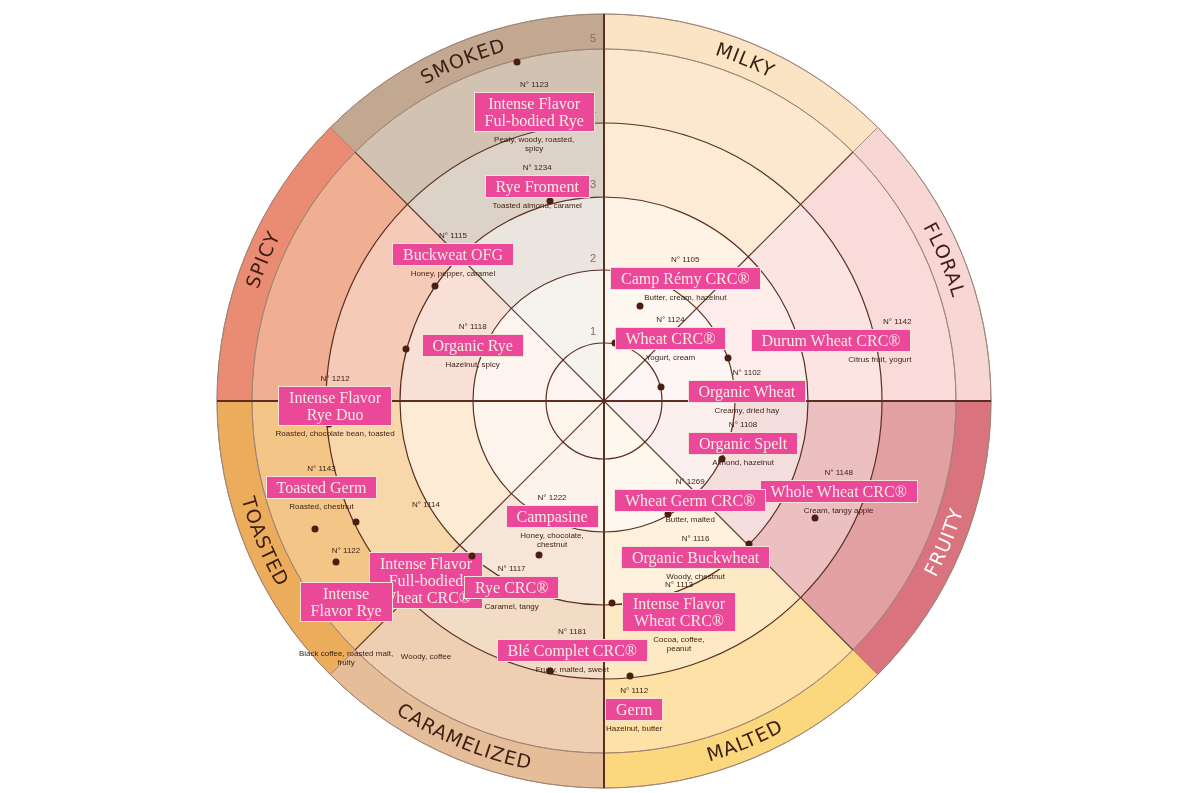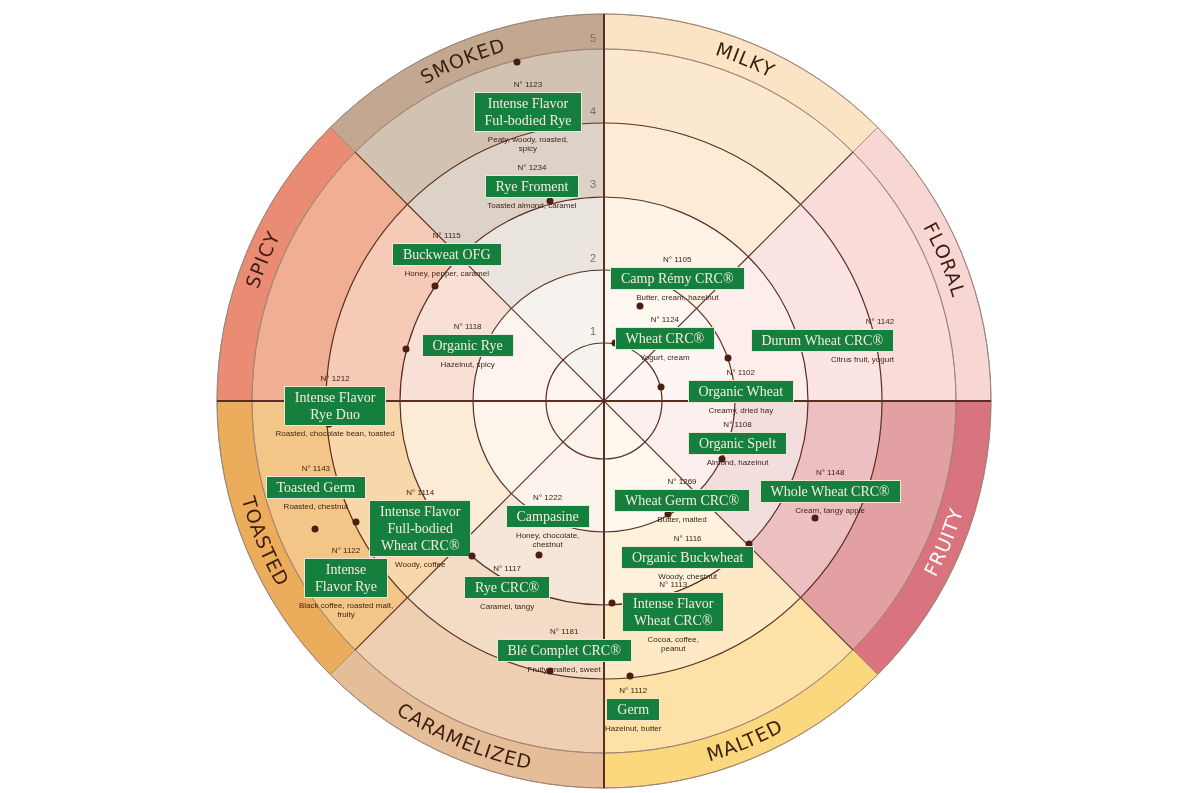--- a/index.html
+++ b/index.html
@@ -3,21 +3,21 @@
 <meta charset="utf-8">
 <style>
   html, body { margin: 0; padding: 0; background: #ffffff; }
   body { width: 1191px; height: 793px; position: relative; overflow: hidden; font-family: "Liberation Sans", sans-serif; }
   #wheel { position: absolute; left: 0; top: 0; width: 1191px; height: 793px; }
   .cat-label { font-family: "DejaVu Sans", sans-serif; font-size: 19px; letter-spacing: 1px; fill: #3b1d12; }
   .cat-label.light { fill: #ffffff; }
   .scale-num { font-family: "Liberation Sans", sans-serif; font-size: 11px; fill: #8a6a5c; }
   .product { position: absolute; display: flex; flex-direction: column; align-items: center; }
   .pnum { font-family: "Liberation Sans", sans-serif; font-size: 8px; color: #3b1d12; white-space: nowrap; margin-bottom: 3px; }
-  .pname { background: #15803d; color: #f6ebe2; font-family: "Liberation Serif", serif; font-size: 14px; padding: 4px 10px; white-space: nowrap; text-align: center; line-height: 13px; border: 1px solid #f3e2d6; }
+  .pname { background: #ec4899; color: #f6ebe2; font-family: "Liberation Serif", serif; font-size: 16px; padding: 4px 10px; white-space: nowrap; text-align: center; line-height: 13px; border: 1px solid #f3e2d6; }
   .pname.multi { padding: 2px 10px; line-height: 17px; }
   .pnotes { font-family: "Liberation Sans", sans-serif; font-size: 8px; color: #3b1d12; white-space: pre; text-align: center; line-height: 9px; margin-top: 3px; }
   .dot { position: absolute; width: 7px; height: 7px; border-radius: 50%; background: #4a1f12; transform: translate(-50%, -50%); }
 </style>
 </head>
 <body>
 
 <svg id="wheel" viewBox="0 0 1191 793" xmlns="http://www.w3.org/2000/svg">
   <g id="sectors">
       <path d="M604,401 L696.6309883354377,308.36901166456227 A131,131 0 0 1 735,401 Z" fill="#fdf6f4"></path>
@@ -148,31 +148,31 @@
     </div>
     <div class="dot" style="left: 315px; top: 529px;"></div>
     <div class="product" style="left: 265.5px; top: 464px;">
       <div class="pnum">N° 1143</div>
       <div class="pname">
         <div>Toasted Germ</div>
       </div>
       <div class="pnotes">Roasted, chestnut</div>
     </div>
     <div class="dot" style="left: 356px; top: 522px;"></div>
-    <div class="product" style="left: 369px; top: 488px;">
+    <div class="product" style="left: 369px; top: 500px; gap: 40px;">
       <div class="pnum">N° 1114</div>
       <div class="pname multi">
         <div>Intense Flavor</div>
         <div>Full-bodied</div>
         <div>Wheat CRC®</div>
       </div>
       <div class="pnotes">Woody, coffee</div>
     </div>
     <div class="dot" style="left: 336px; top: 562px;"></div>
-    <div class="product" style="left: 299px; top: 546px;">
+    <div class="product" style="left: 299px; top: 546px; gap: 24px;">
       <div class="pnum">N° 1122</div>
       <div class="pname multi">
         <div>Intense</div>
         <div>Flavor Rye</div>
       </div>
       <div class="pnotes">Black coffee, roasted malt,
 fruity</div>
     </div>
     <div class="dot" style="left: 539px; top: 555px;"></div>
     <div class="product" style="left: 505.5px; top: 493px;">

